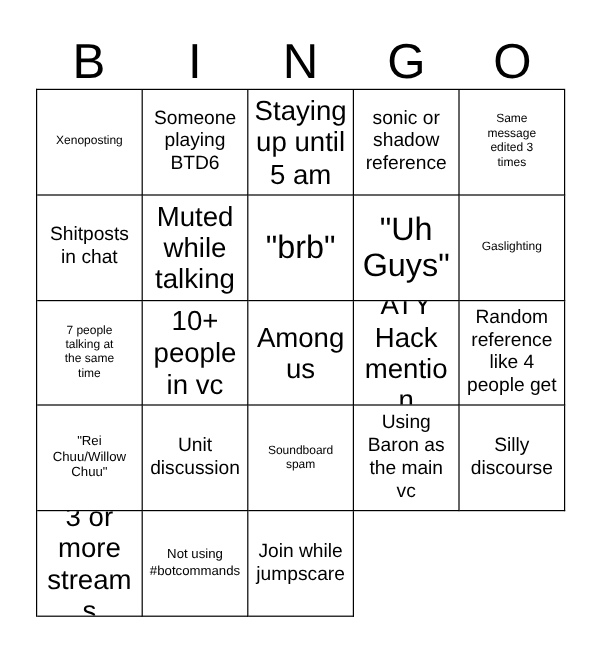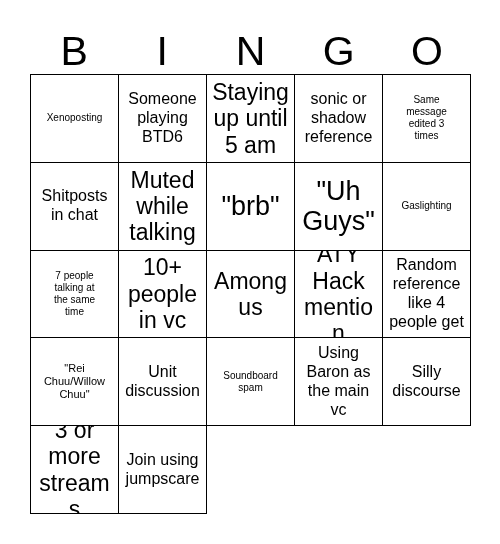--- a/index.html
+++ b/index.html
@@ -187,19 +187,23 @@
 
     <div class="cell fs-m">
         <span class="cell-text">Silly
 discourse</span>
       </div>
     <div class="cell fs-l">
         <span class="cell-text">3 or
 more
 streams</span>
       </div>
-    <div class="cell fs-m">
-        <span class="cell-text">Join using
+    <div class="cell fs-xs">
+        <span class="cell-text">Not using
+#botcommands</span>
+      </div>
+    <div class="cell fs-m">
+        <span class="cell-text">Join while
 jumpscare</span>
       </div>
 
   </div>
 </div>
 
 </body></html>

